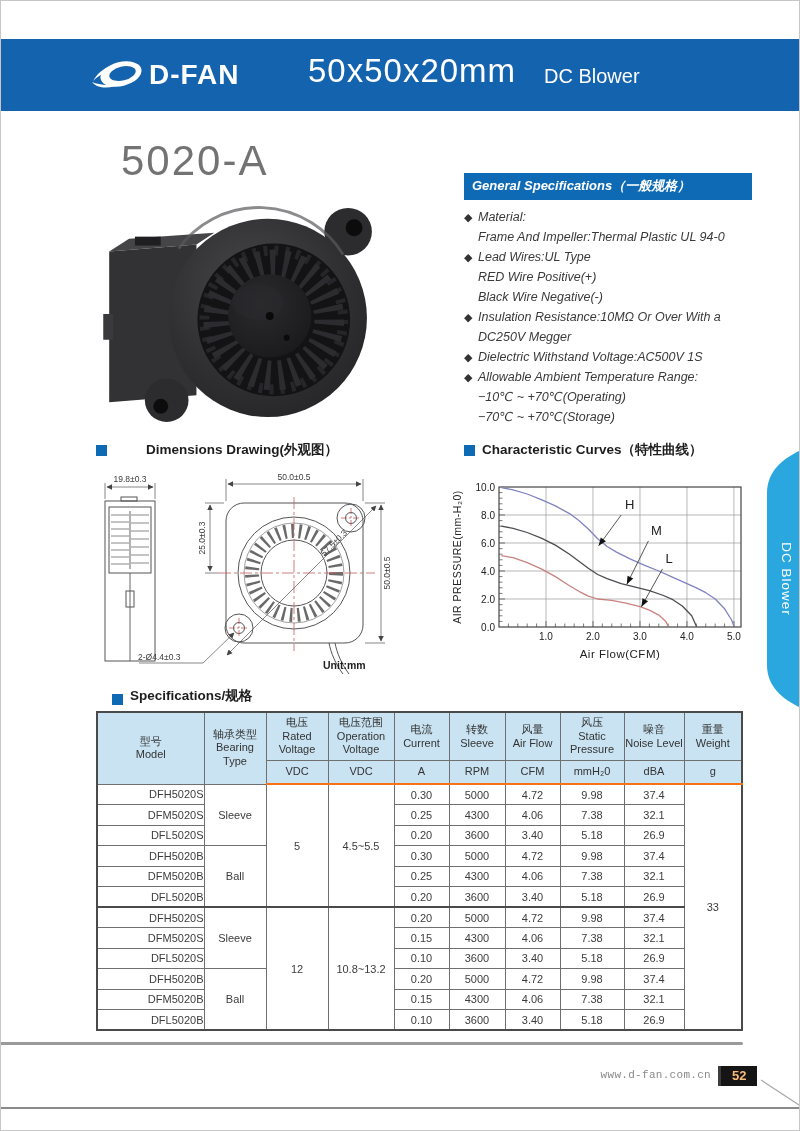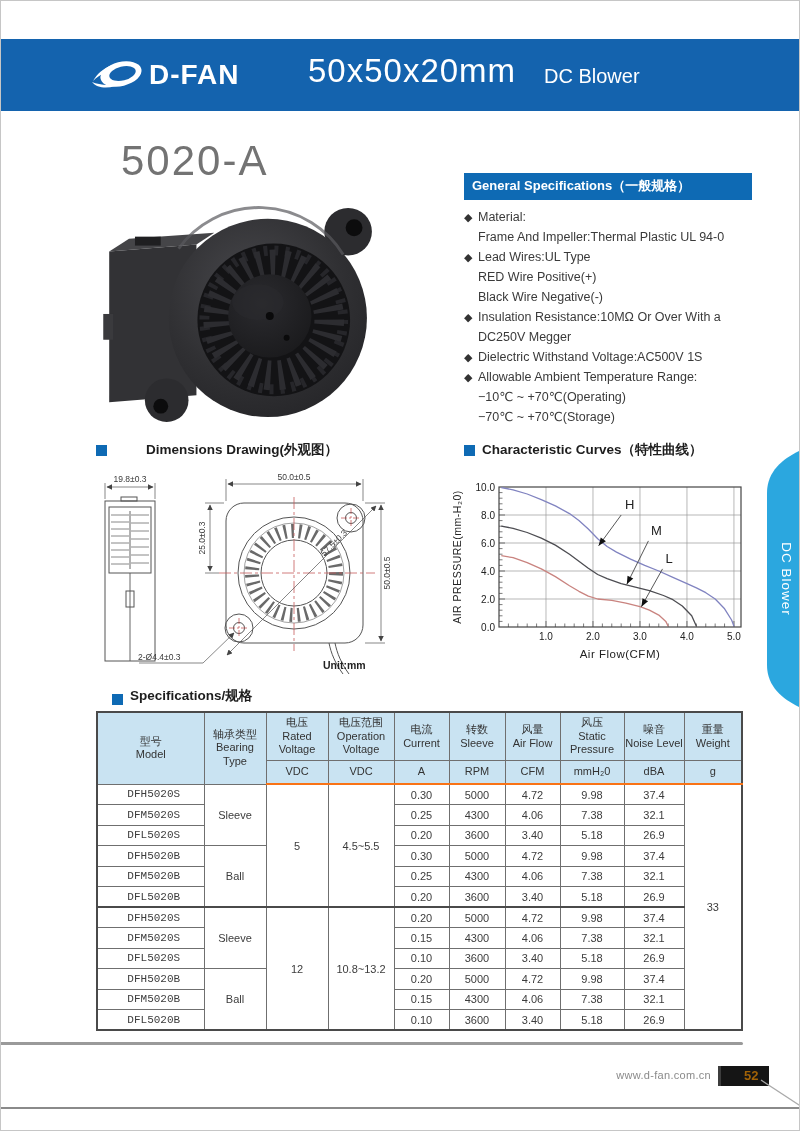--- a/index.html
+++ b/index.html
@@ -8,49 +8,49 @@
   
   .top-bar{position:absolute;left:0;top:38px;width:100%;height:72px;background:#1463AE;}
   .logo{position:absolute;left:90px;top:18px;display:flex;align-items:center;}
   .logo-text{color:#fff;font-size:28px;font-weight:bold;letter-spacing:1px;margin-left:4px;}
   .size-label{position:absolute;left:300px;top:13px;color:#fff;font-size:33px;font-weight:400;letter-spacing:1px;margin-left:7px;}
   .type-label{position:absolute;left:543px;top:26px;color:#fff;font-size:20px;}
   
   .model-title{position:absolute;left:120px;top:136px;font-size:42px;color:#737373;letter-spacing:2px;font-weight:400;}
   .fan-photo{position:absolute;left:95px;top:196px;width:300px;height:228px;}
   
-  .gen-specs{position:absolute;left:463px;top:172px;width:288px;}
+  .gen-specs{position:absolute;left:463px;top:172px;width:288px;font-style:italic;}
   .gs-bar{background:#0E6AB4;color:#fff;font-size:13px;font-weight:600;padding:4px 8px 5px 8px;}
   .gs-list{margin-top:7px;font-size:12.5px;color:#3a3a3a;}
   .spec-line{position:relative;padding-left:14px;line-height:20px;}
   .spec-line .diamond{position:absolute;left:0;top:0;font-size:11px;color:#333;}
   
   .sec-head{position:absolute;font-size:13.5px;font-weight:600;color:#1d1d1d;display:flex;align-items:center;}
   .sec-square{width:11px;height:11px;background:#0E6AB4;display:inline-block;margin-right:7px;}
   #dims-head{left:95px;top:440px;gap:32px;}
   #curves-head{left:463px;top:440px;text-align:center;}
   #table-head{left:111px;top:686px;align-items:flex-end;}
   .dims-svg{position:absolute;left:92px;top:470px;width:305px;height:205px;}
   .chart-svg{position:absolute;left:448px;top:476px;width:300px;height:198px;}
   
   .spec-table-wrap{position:absolute;left:95px;top:710px;width:646px;}
   table{border-collapse:collapse;table-layout:fixed;width:645px;font-size:11px;color:#3c3c3c;border:2px solid #4a4a4a;}
   th,td{border:1px solid #6f6f6f;text-align:center;padding:0;}
   thead th{background:#C9E3F2;font-weight:400;color:#333;line-height:1.25;font-size:11px;}
   thead tr.names th{height:47px;}
   thead tr.units th{height:22px;border-bottom:2px solid #f97316;}
   tbody tr{height:20.5px;}
-  td.model-cell{text-align:center;padding-left:6px;font-family:Liberation Mono, monospace;}
+  td.model-cell{text-align:right;padding-left:6px;}
   tr.vg-sep td{border-top:2px solid #4a4a4a;}
   
   .footer-bar{position:absolute;left:0;top:1041px;width:742px;height:3px;background:#9a9a9a;border-radius:0 2px 2px 0;}
   .footer-line{position:absolute;left:0;top:1106px;width:100%;height:2px;background:#8a8a8a;}
-  .site-text{position:absolute;left:540px;top:1068px;width:170px;text-align:right;font-size:11px;color:#8a8a8a;letter-spacing:.3px;}
-  .page-num{position:absolute;left:717px;top:1065px;background:#151515;color:#a16207;font-size:13px;font-weight:bold;
-            padding:2px 11px 3px 23px;border-left:3px solid #3d3d3d;}
+  .site-text{position:absolute;left:540px;top:1068px;width:170px;text-align:right;font-size:11px;color:#8a8a8a;letter-spacing:.3px;font-family:Liberation Mono, monospace;}
+  .page-num{position:absolute;left:717px;top:1065px;background:#151515;color:#fdba74;font-size:13px;font-weight:bold;
+            padding:2px 11px 3px 11px;border-left:3px solid #3d3d3d;}
   .footer-diag{position:absolute;left:756px;top:1074px;width:46px;height:36px;}
   .side-tab{position:absolute;right:0;top:450px;width:40px;height:256px;}
 </style>
 </head>
 <body>
 
 <div id="page">
 
   <div class="top-bar">
     <div class="logo">

